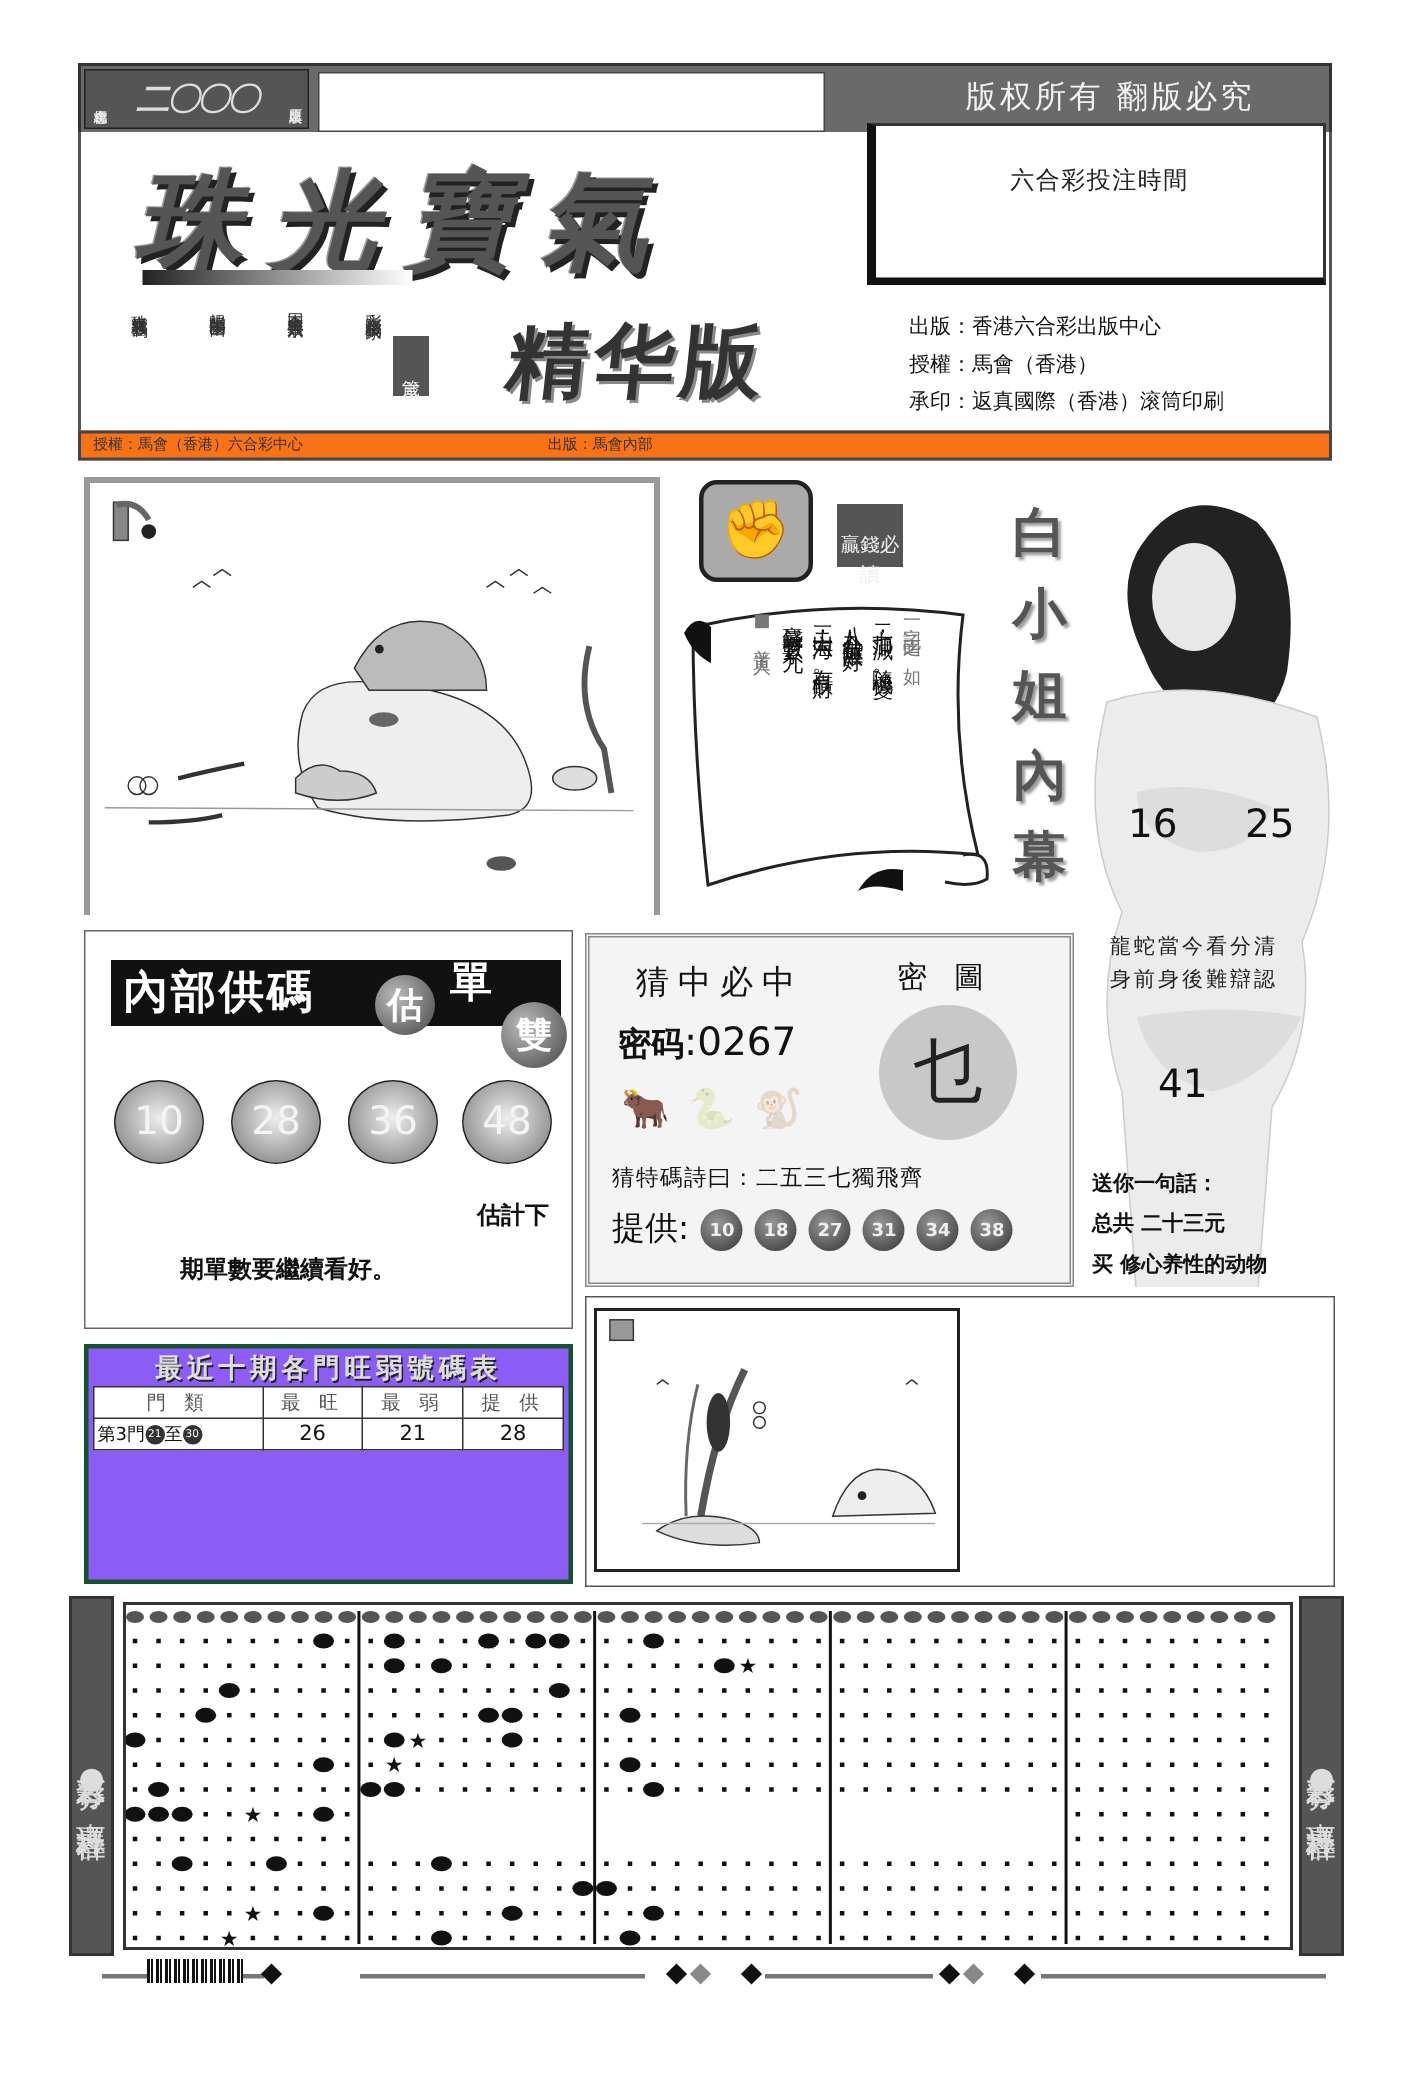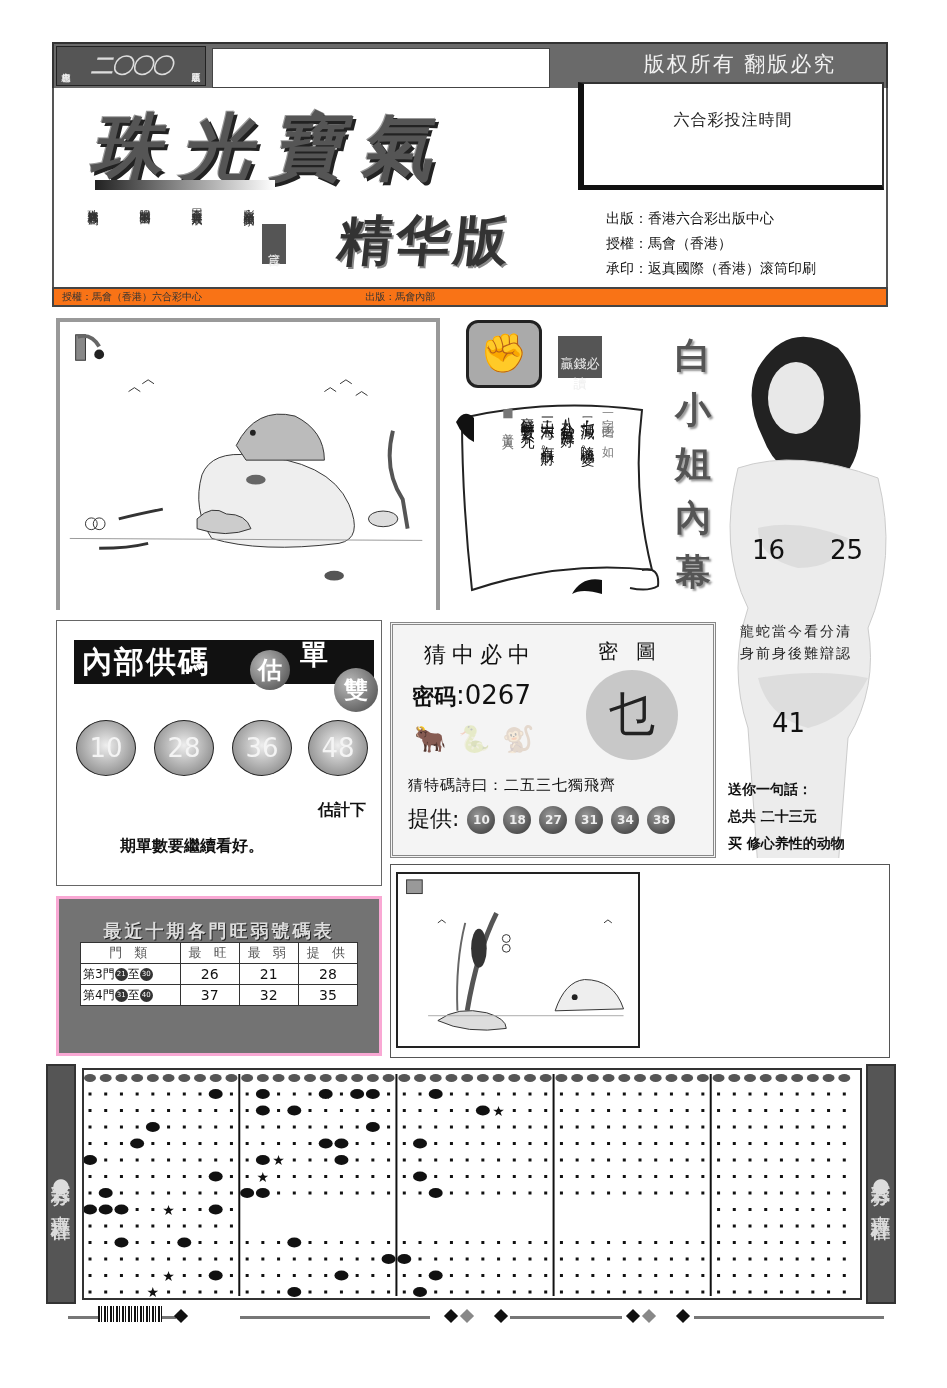--- a/index.html
+++ b/index.html
@@ -63,21 +63,21 @@
   .guess-map { left: 598px; top: 638px; font-size: 20px; letter-spacing: 18px; font-family: "DejaVu Serif", serif; }
   .guess-code { left: 412px; top: 680px; font-size: 26px; }
   .guess-code b { font-family: "DejaVu Serif", serif; font-size: 22px; }
   .guess-circle { left: 586px; top: 670px; width: 92px; height: 90px; border-radius: 50%; background: #c8c8c8; font-size: 46px; text-align:center; line-height: 88px; color: #222; font-family: "DejaVu Serif", serif; }
   .zodiac { left: 414px; top: 724px; font-size: 26px; display:flex; gap: 12px; }
   .guess-poem { left: 408px; top: 776px; font-size: 15px; letter-spacing: 1px; }
   .guess-provide { left: 408px; top: 804px; display:flex; align-items:flex-end; gap: 8px; font-size: 22px; }
   .sm-ball { width: 28px; height: 28px; border-radius: 50%; background: radial-gradient(circle at 40% 35%, #999, #333); color: #eee; font-size: 12px; text-align:center; line-height: 28px; font-weight: bold; }
 
   
-  .tbl-wrap { left: 56px; top: 896px; width: 326px; height: 160px; background: #737373; border: 3px solid #f9a8d4; padding: 21px; }
+  .tbl-wrap { left: 56px; top: 896px; width: 326px; height: 160px; background: #8b5cf6; border: 3px solid #14532d; padding: 3px; }
   .tbl-title { text-align:center; font-size: 18px; font-weight: bold; color: #ddd; letter-spacing: 3px; text-shadow: 1px 1px 0 #222; height: 22px; line-height: 22px; }
   table { border-collapse: collapse; width: 100%; background: #fff; }
   td, th { border: 1.5px solid #333; font-size: 14px; text-align:center; height: 21px; font-weight: normal; }
   th { color: #555; letter-spacing: 4px; font-size: 13px; }
   td.door { text-align:left; padding-left: 2px; font-size: 12px; white-space: nowrap; }
   .mini-b { display:inline-block; width: 13px; height: 13px; border-radius: 50%; background: #333; color: #fff; font-size: 7px; line-height: 13px; text-align:center; vertical-align: middle; }
 
   
   .comic2-box { left: 390px; top: 864px; width: 500px; height: 194px; border: 1px solid #555; background:#fff; }
   .comic2 { left: 396px; top: 872px; width: 244px; height: 176px; border: 2px solid #222; background:#fff; }
@@ -238,26 +238,20 @@
       <th>門 類</th>
       <th>最 旺</th>
       <th>最 弱</th>
       <th>提 供</th>
     </tr>
     <tr>
       <td class="door"><span>第3門</span><span class="mini-b">21</span>至<span class="mini-b">30</span></td>
       <td>26</td>
           <td>21</td>
           <td>28</td>
-    </tr>
-    <tr>
-      <td class="door"><span>第4門</span><span class="mini-b">31</span>至<span class="mini-b">40</span></td>
-      <td>37</td>
-          <td>32</td>
-          <td>35</td>
     </tr>
   </tbody>
     </table>
 </div>
 
 <div class="abs comic2-box"></div>
 <div class="abs comic2">
   <svg viewBox="0 0 244 176" width="240" height="172">
     <rect x="8" y="6" width="16" height="14" fill="#999" stroke="#333"></rect>
     <path d="M40 50 l4 -3 l4 3 M210 50 l4 -3 l4 3" stroke="#333" fill="none"></path>

